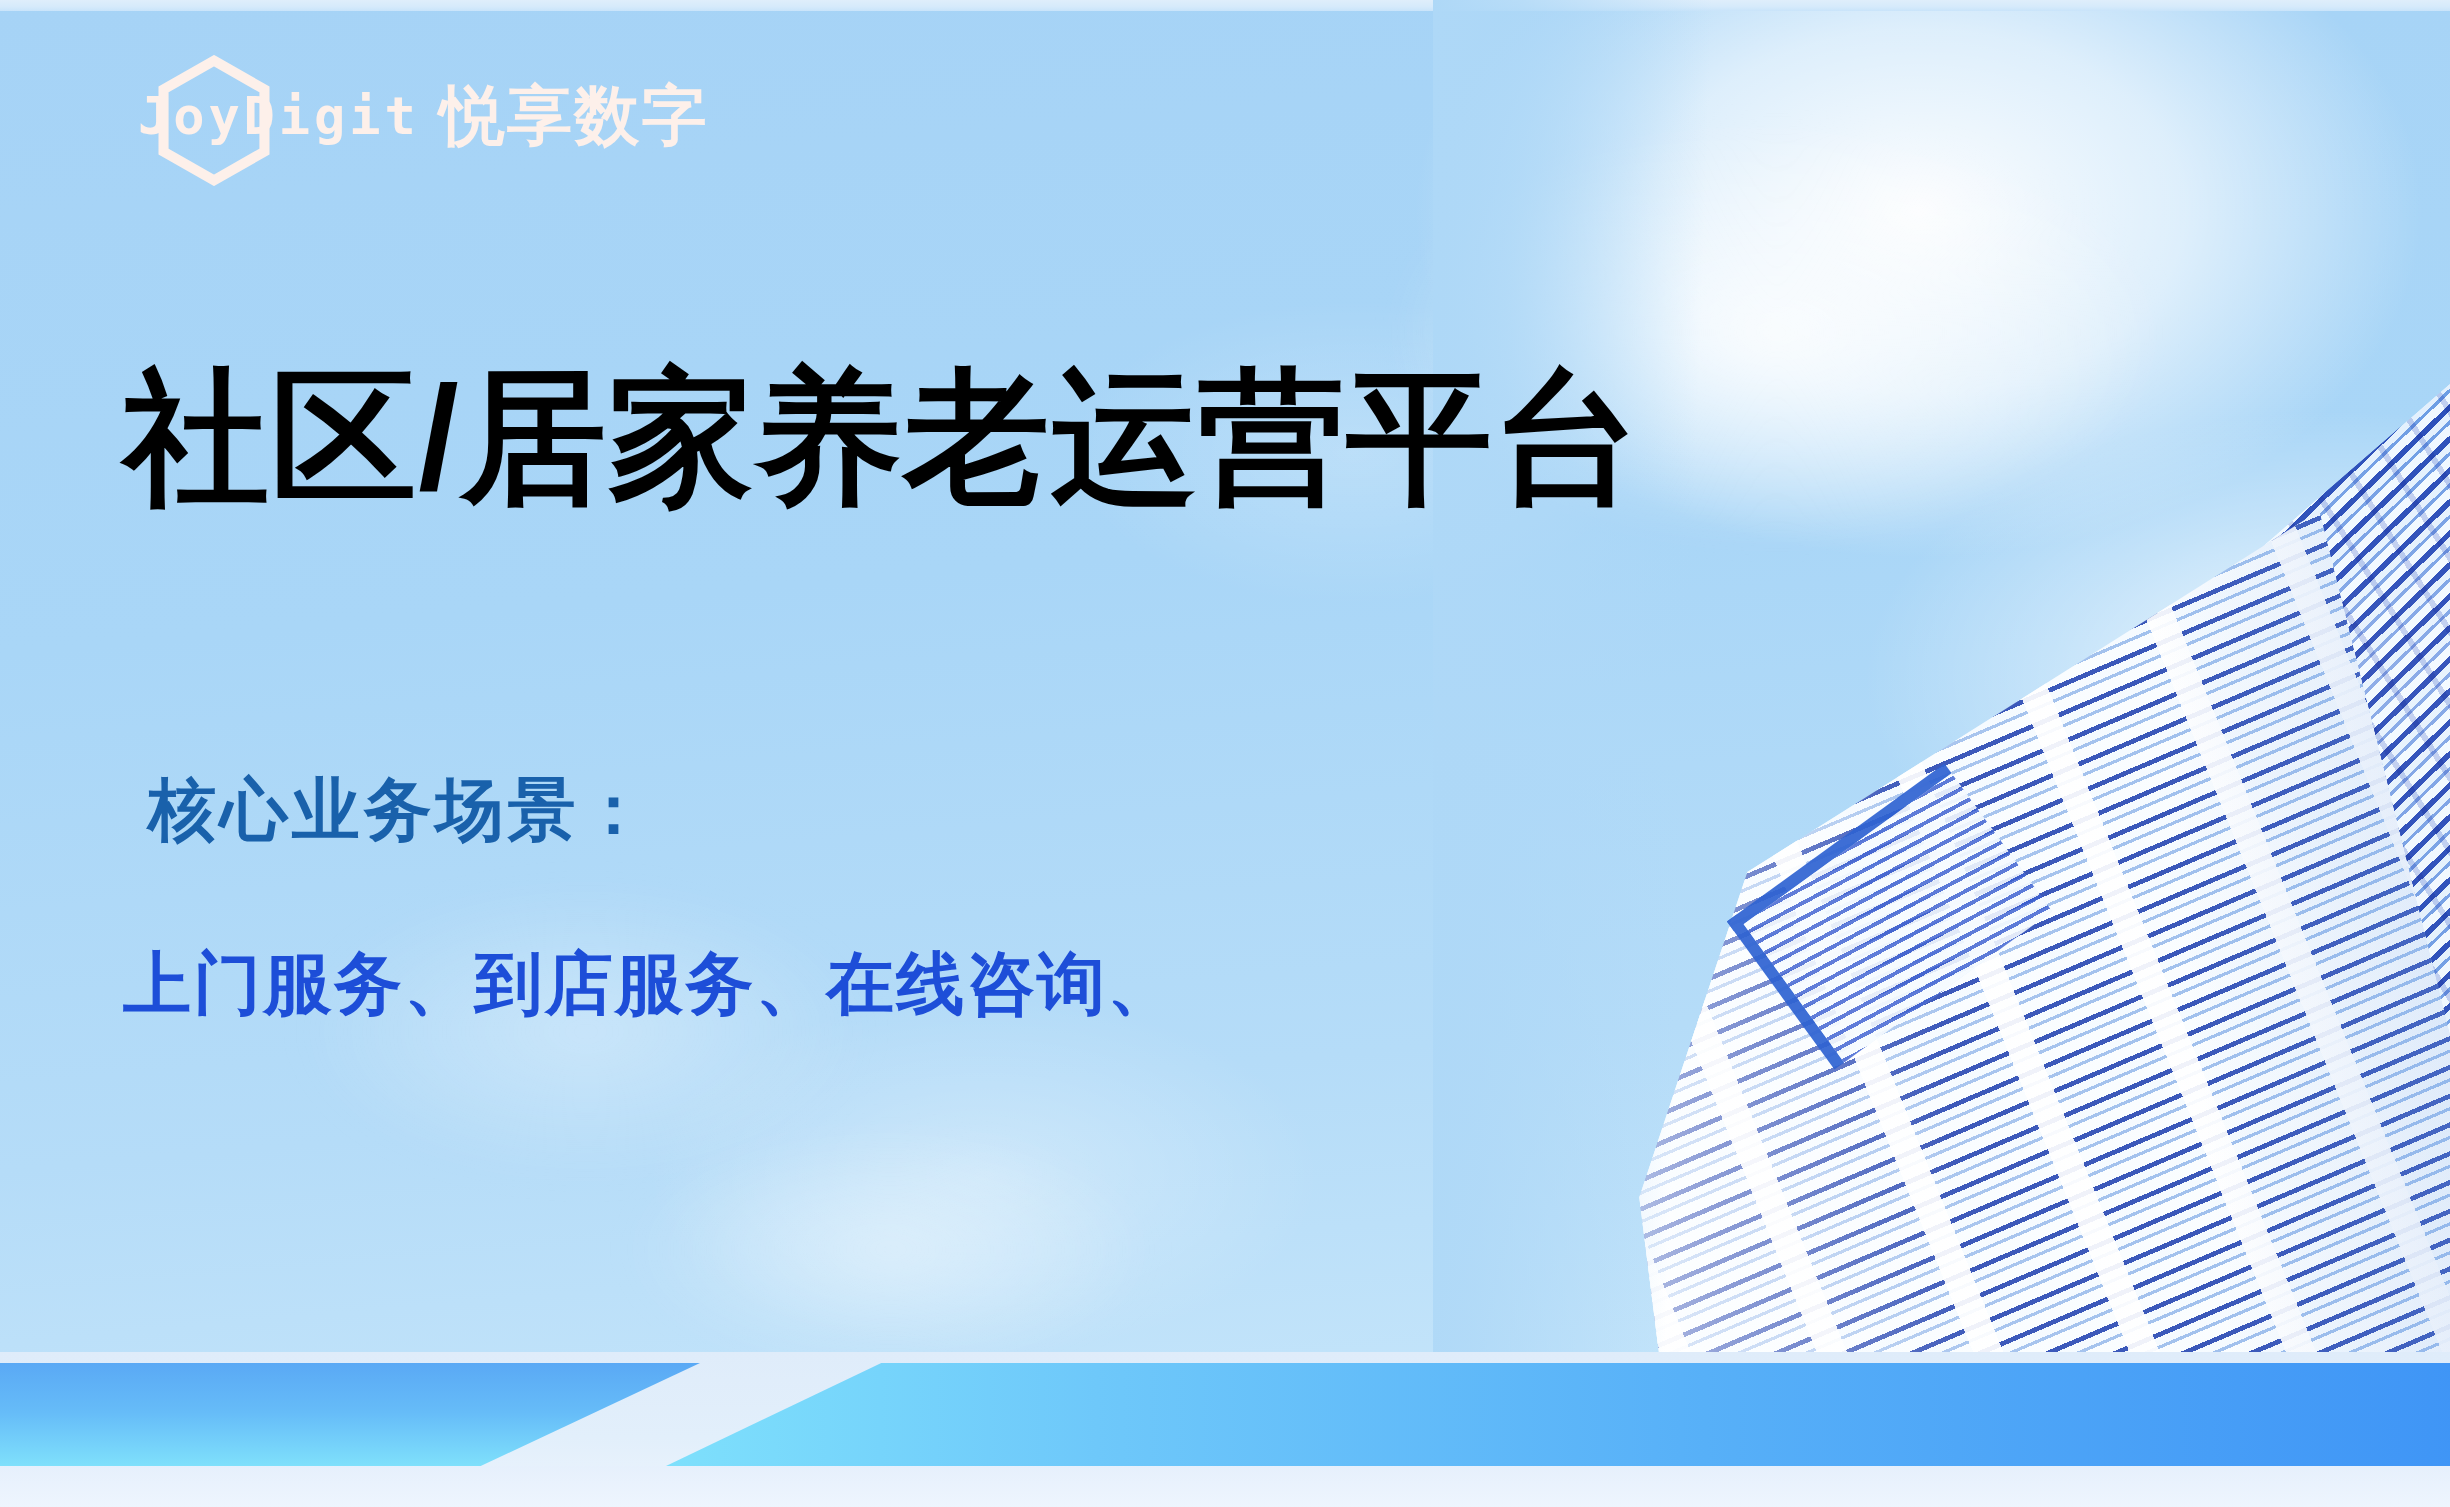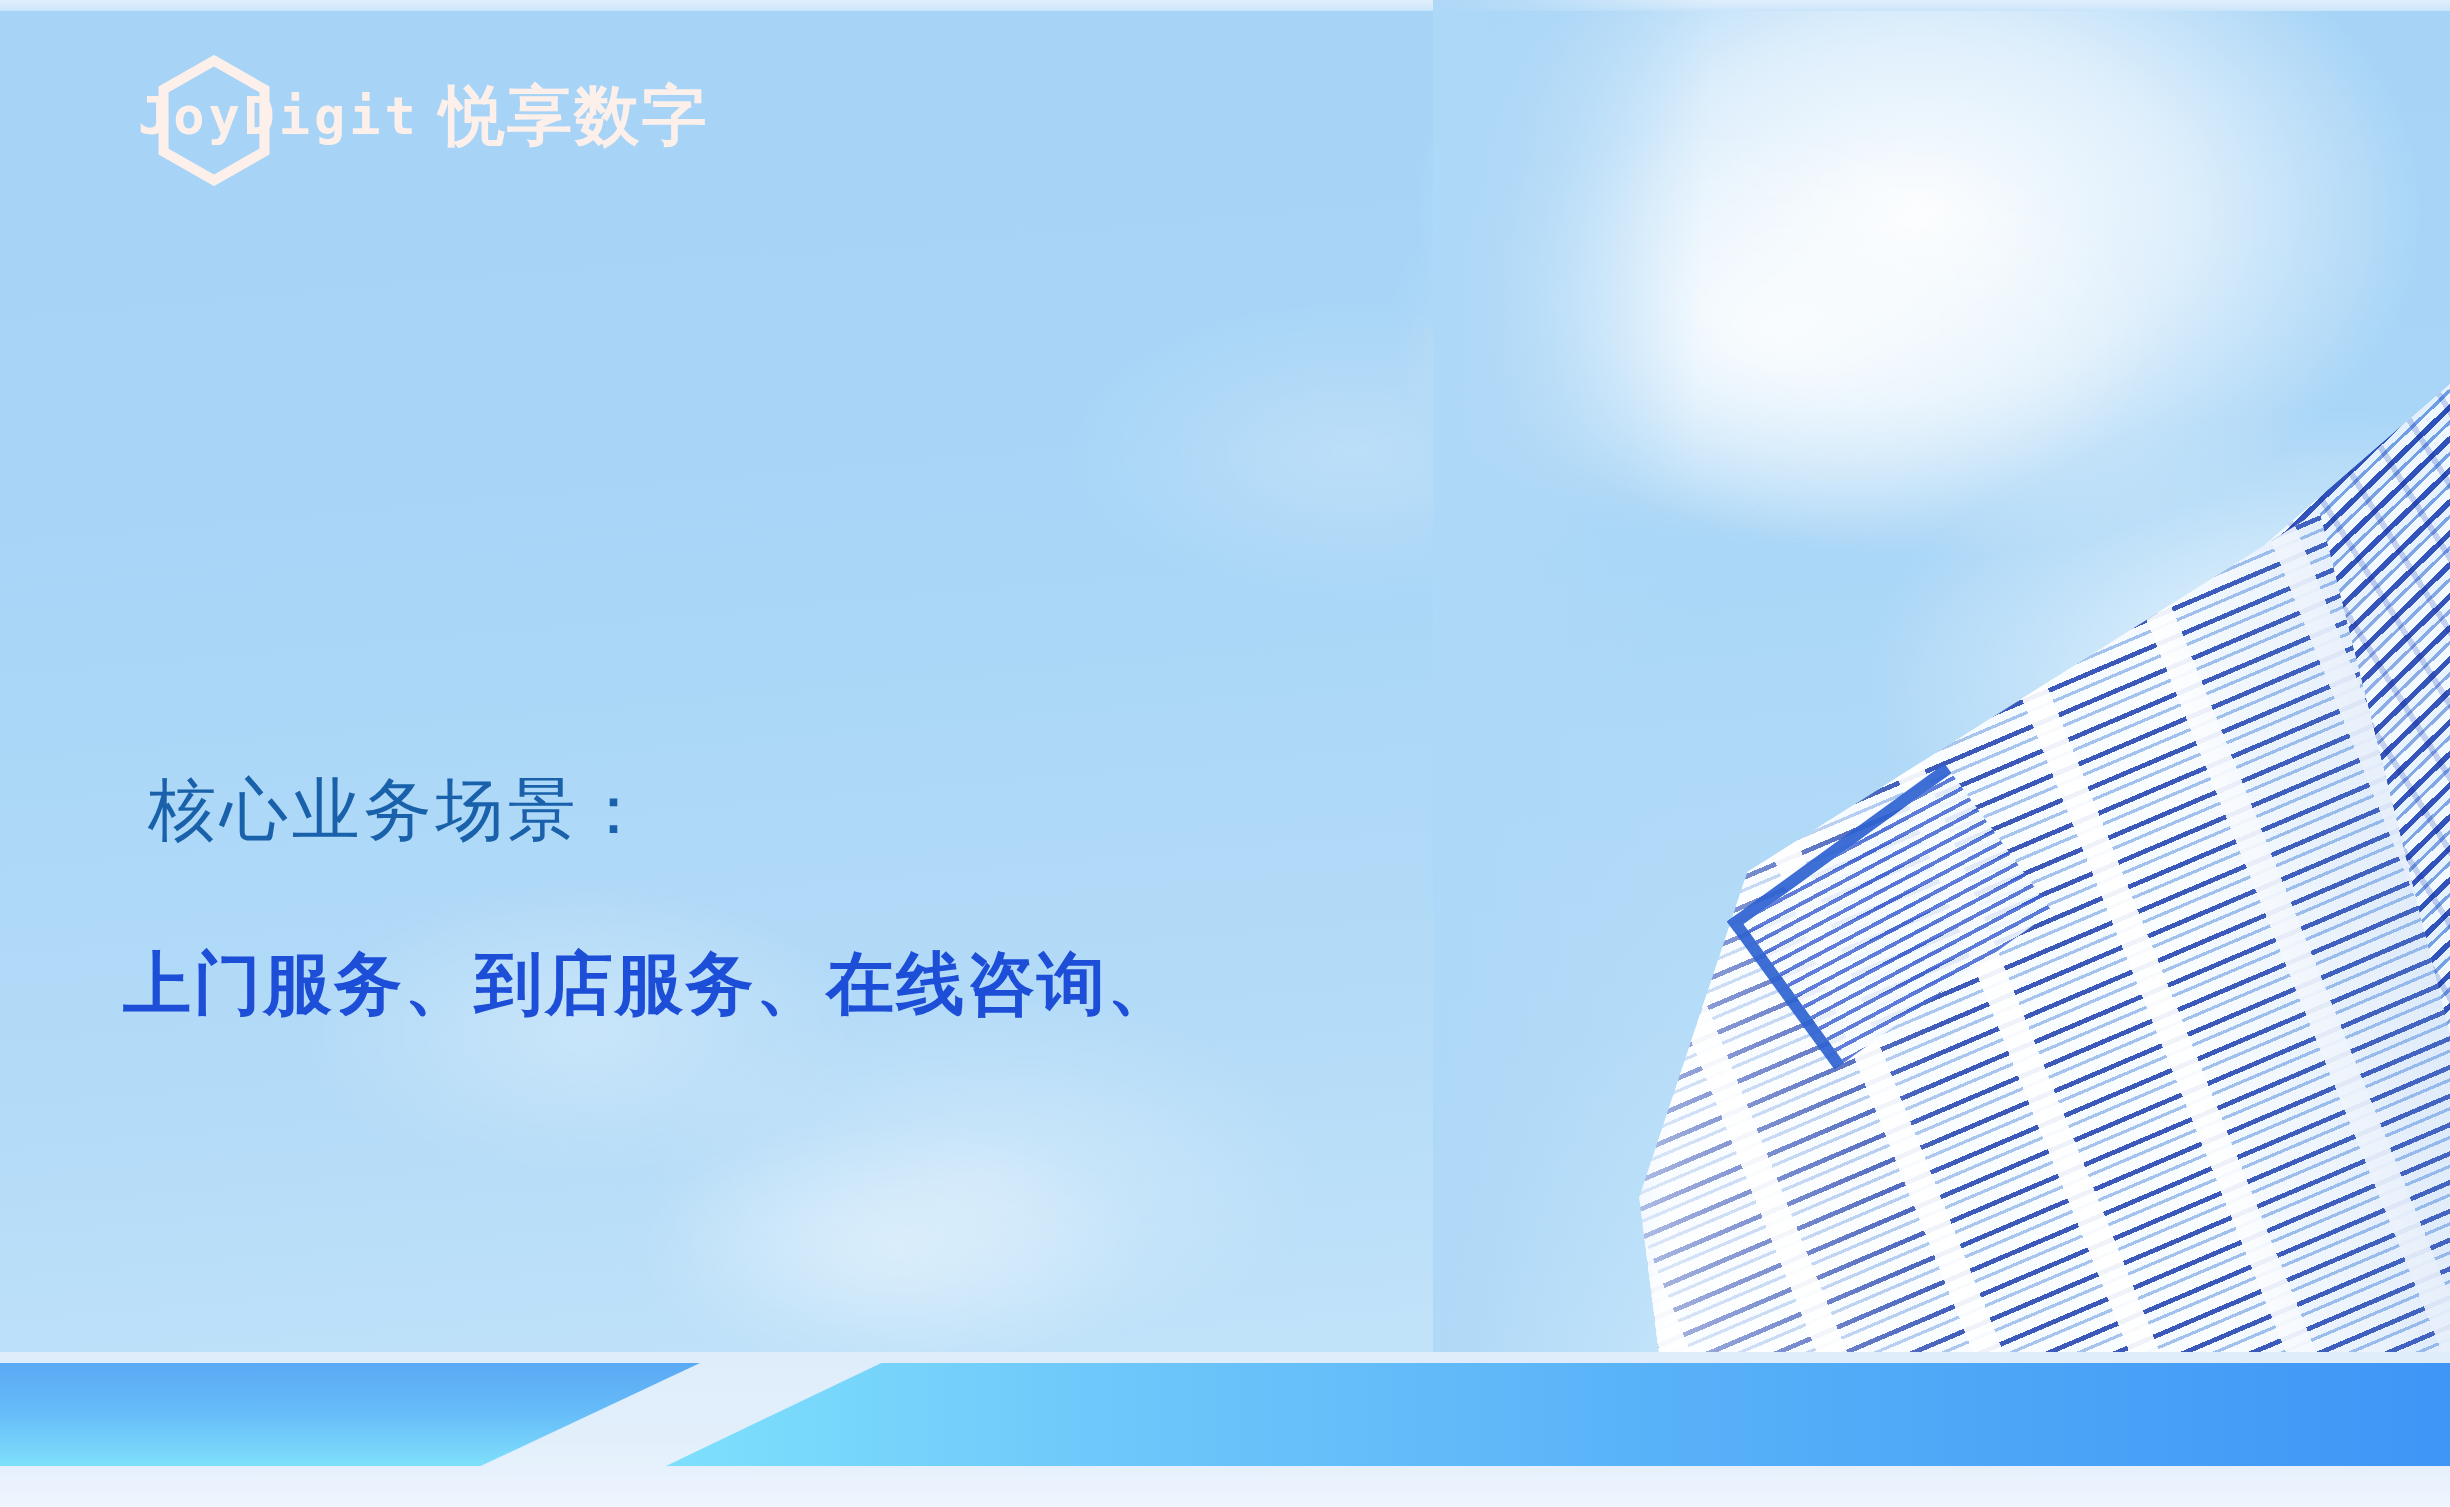--- a/index.html
+++ b/index.html
@@ -246,21 +246,21 @@
     line-height: 1.08;
     white-space: nowrap;
   }
 
   
   .section-heading {
     position: absolute;
     left: 148px;
     top: 772px;
     font-size: 68px;
-    font-weight: 400;
+    font-weight: 700;
     color: #1961ab;
     letter-spacing: 3.9px;
     line-height: 1.1;
     white-space: nowrap;
   }
 
   
   .body-lines {
     position: absolute;
     left: 123px;
@@ -338,20 +338,21 @@
   <div class="logo">
     <div class="logo-hex">
       <svg viewBox="0 0 152 168" xmlns="http://www.w3.org/2000/svg">
         <polygon points="76,7 141,44 141,124 76,161 11,124 11,44" fill="none" stroke="#fdf0ea" stroke-width="13" stroke-linejoin="miter"></polygon>
       </svg>
     </div>
     <span class="logo-word">JoyDigit</span>
     <span class="logo-cn">悦享数字</span>
   </div>
 
+  <h1 class="title">社区/居家养老运营平台</h1>
 
   <div class="section-heading">核心业务场景：</div>
 
   <div class="body-lines">
     <div class="body-line">上门服务、到店服务、在线咨询、</div>
   </div>
 
   <div class="bottom-band">
     <div class="band-shape-left"></div>
     <div class="band-shape-right"></div>

